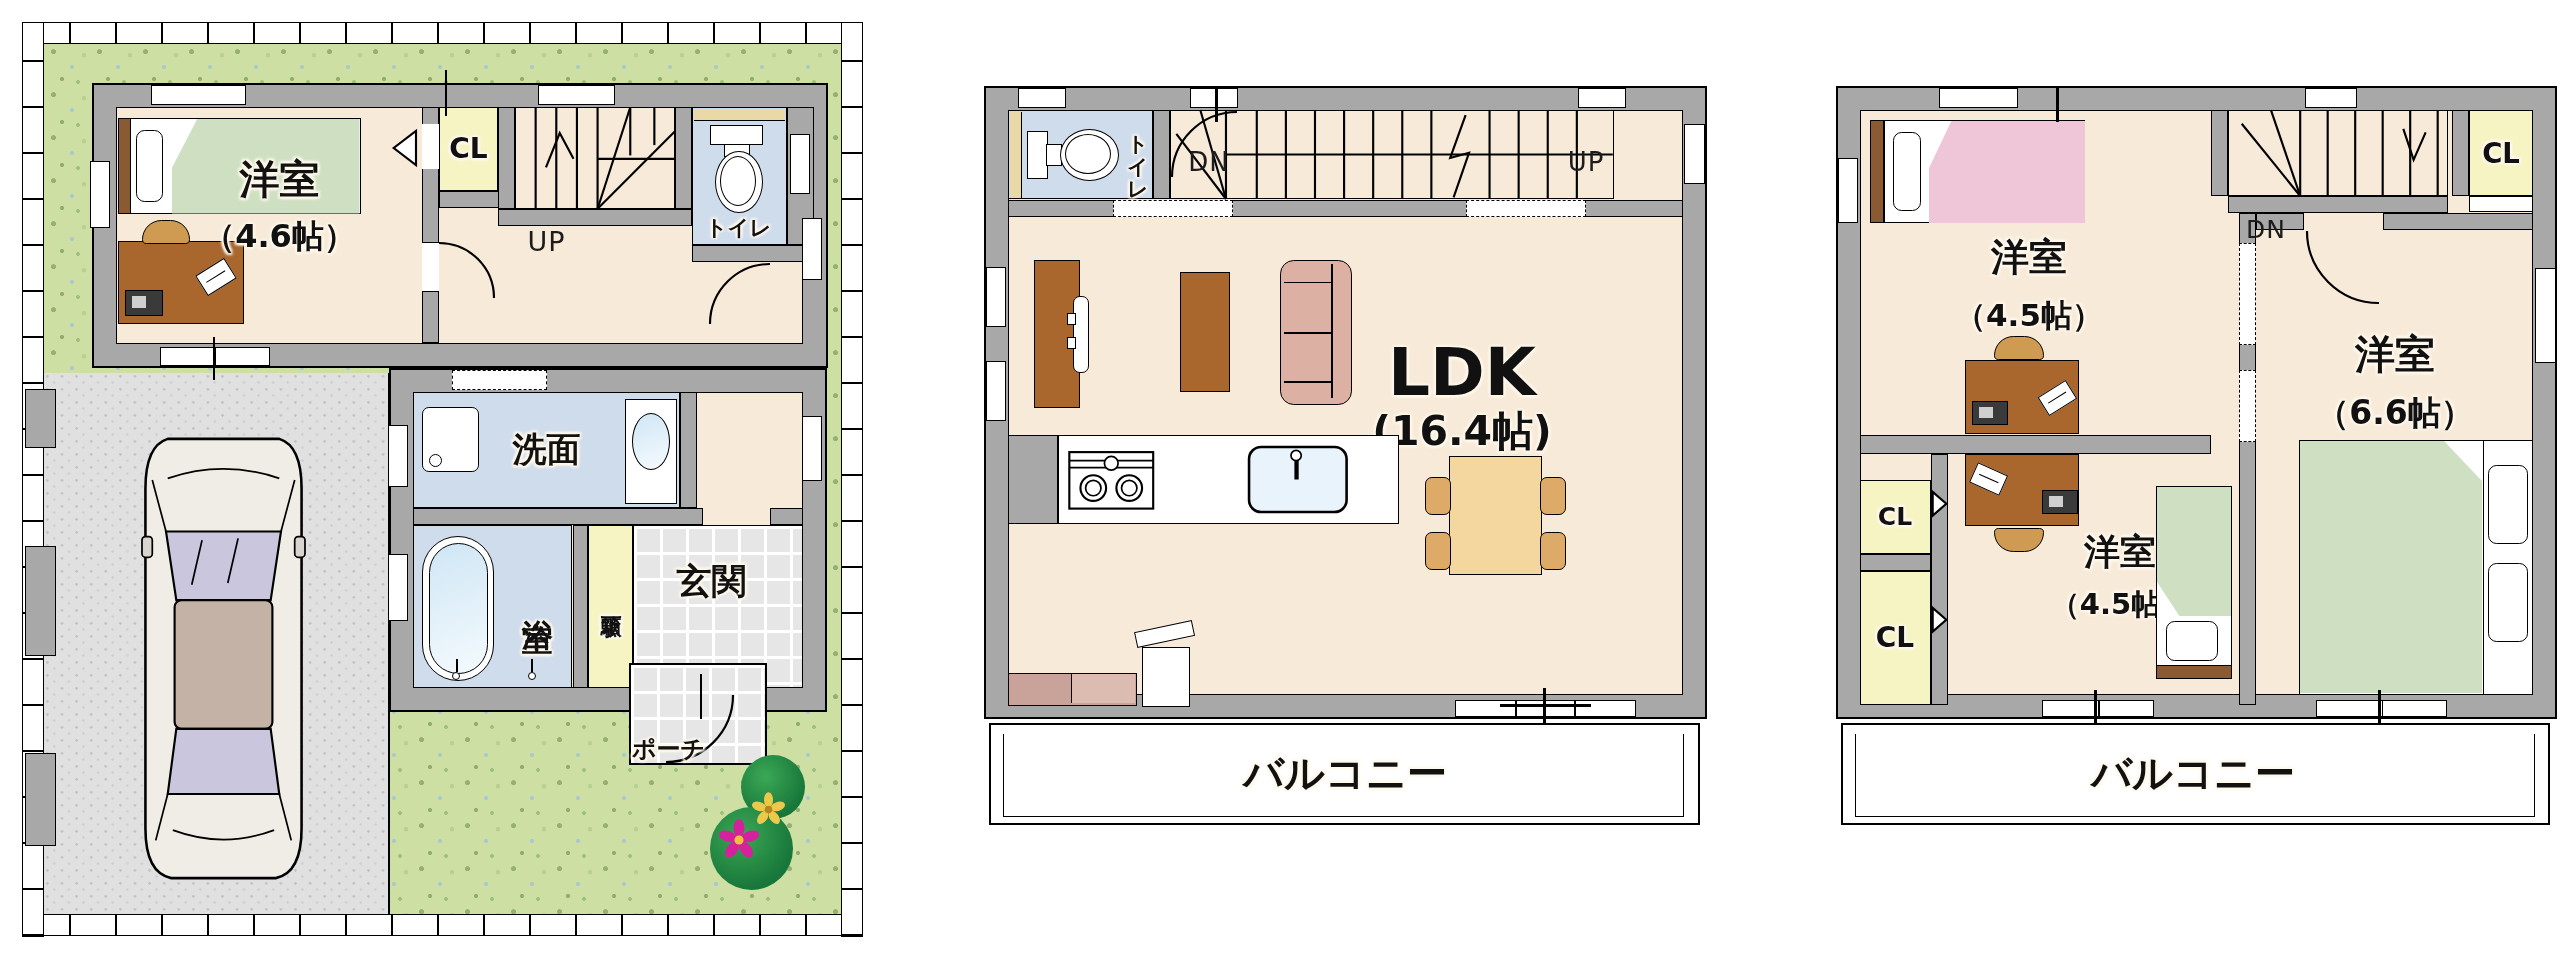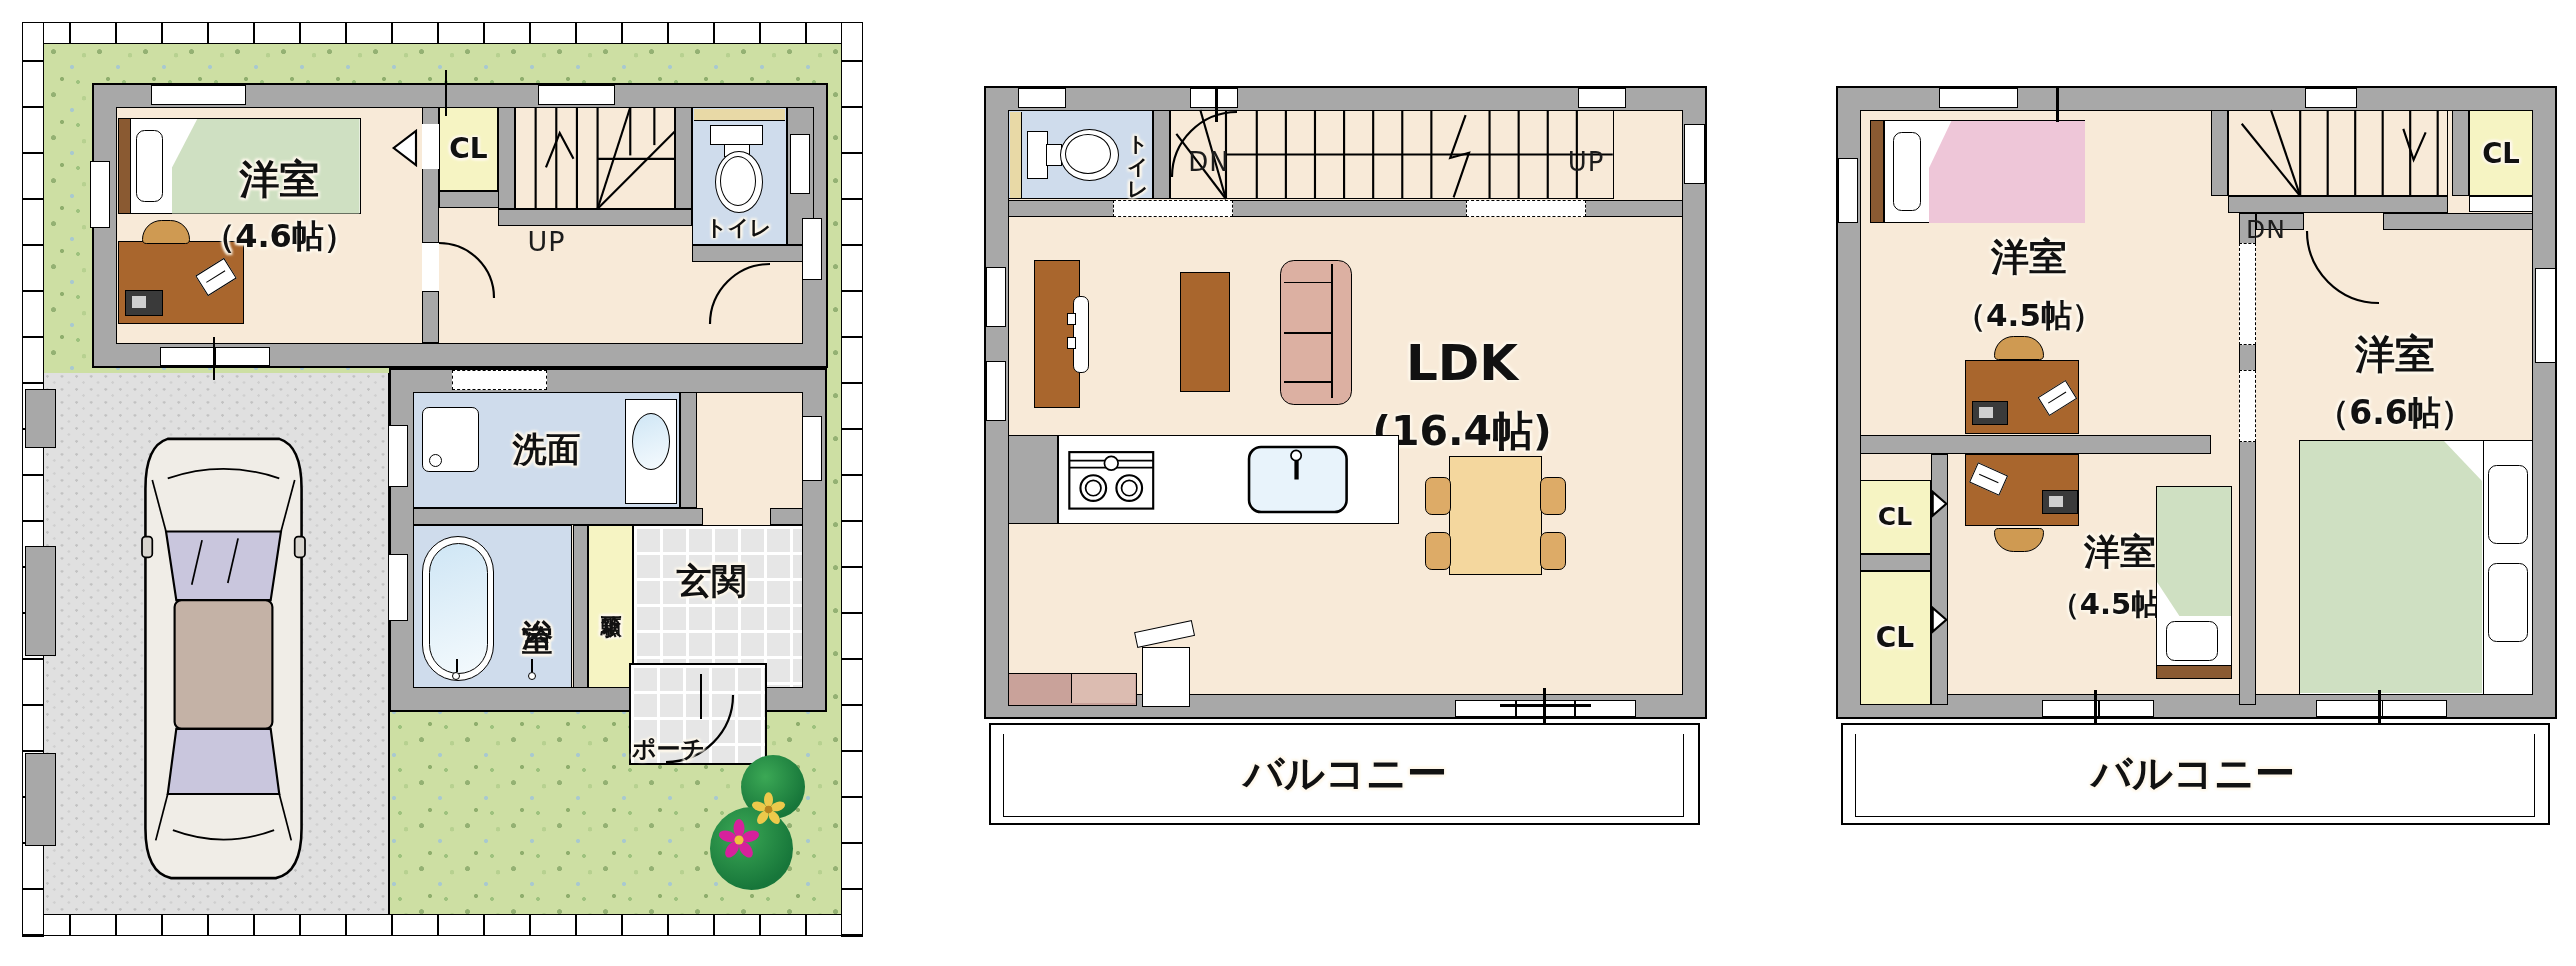--- a/index.html
+++ b/index.html
@@ -292,21 +292,21 @@
     <svg style="left:188px;top:26px;" width="65" height="65" viewBox="0 0 76 76">
         <path d="M76 0 A76 76 0 0 0 0 76" fill="none" stroke="#000" stroke-width="2.5"></path>
       </svg>
     <div class="updn" style="left:225px;top:76px;font-size:26px;">DN</div>
     <div class="updn" style="left:602px;top:76px;font-size:26px;">UP</div>
 
     <div class="wall" style="left:24px;top:114px;width:675px;height:17px;"></div>
     <div class="dashopen" style="left:129px;top:114px;width:120px;height:17px;"></div>
     <div class="dashopen" style="left:482px;top:114px;width:120px;height:17px;"></div>
 
-    <div class="lbl" style="left:478px;top:277px;font-size:50px;">LDK</div>
+    <div class="lbl" style="left:478px;top:287px;font-size:66px;">LDK</div>
     <div class="lbl" style="left:478px;top:346px;font-size:41px;">(16.4帖)</div>
 
     <div class="wood" style="left:50px;top:174px;width:46px;height:148px;"></div>
     <div class="whitebox" style="left:89px;top:210px;width:15.5px;height:77px;border-radius:6.9px;"></div>
     <div class="whitebox" style="left:83px;top:227px;width:8.6px;height:12px;"></div>
     <div class="whitebox" style="left:83px;top:251px;width:8.6px;height:12px;"></div>
     <div class="wood" style="left:196px;top:186px;width:50px;height:120px;"></div>
     <div class="sofa" style="left:296px;top:174px;width:72px;height:145px;">
       <div class="abs" style="left:50px;top:3.4px;width:1.7px;height:134px;background:#000;"></div>
       <div class="abs" style="left:2.6px;top:71px;width:47px;height:1.7px;background:#000;"></div>

